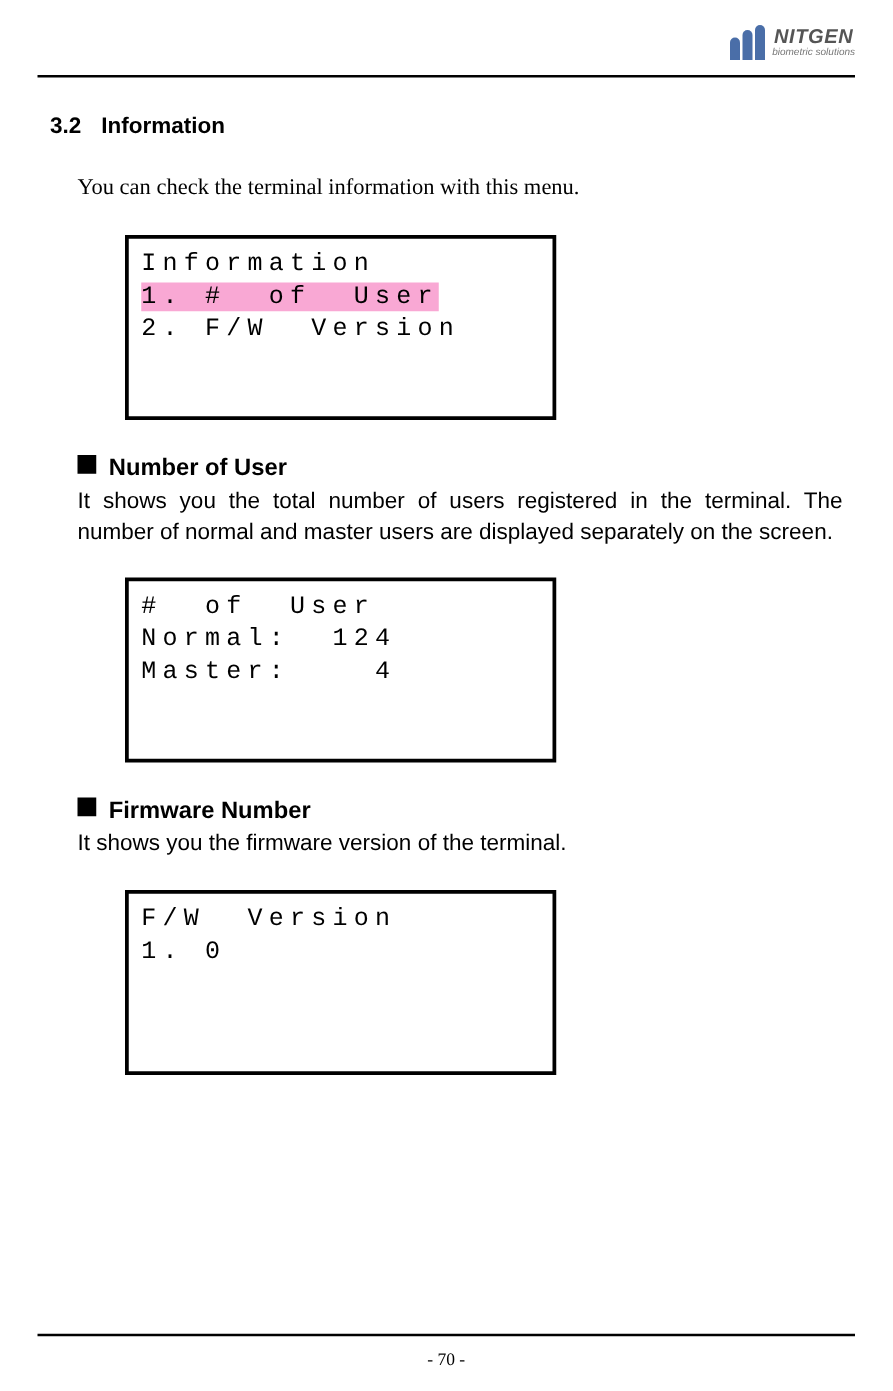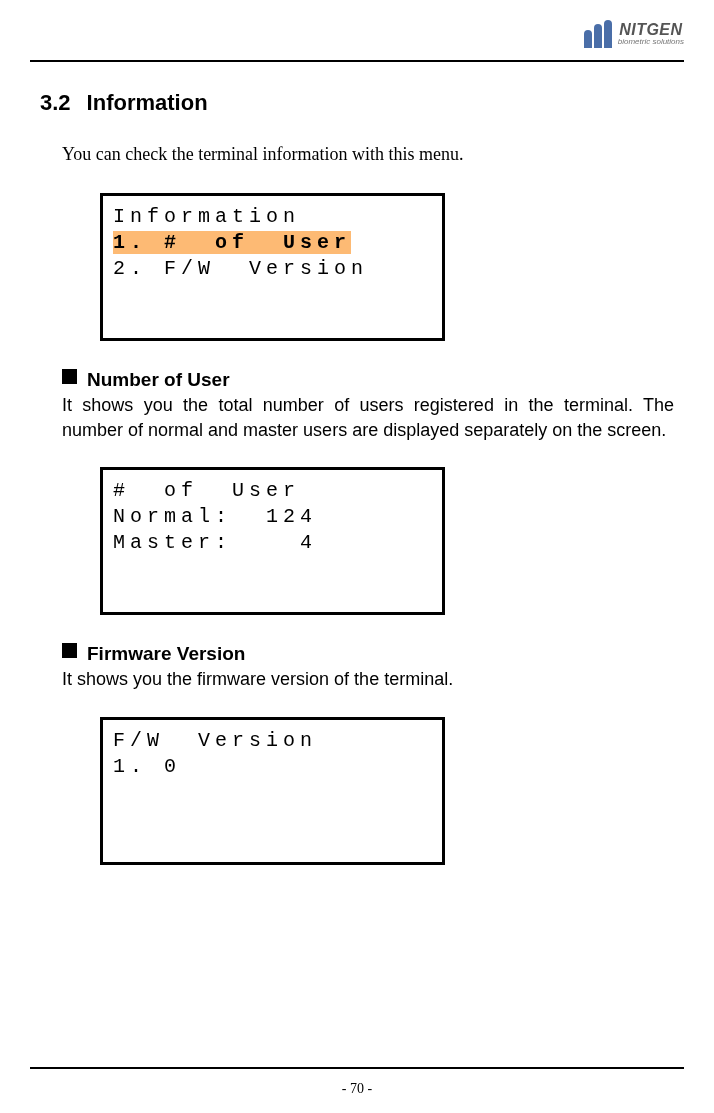--- a/index.html
+++ b/index.html
@@ -57,21 +57,21 @@
     }
     .divider-top {
       border: none;
       border-top: 2px solid black;
       margin: 0 30px;
     }
     .content {
       padding: 28px 40px 0 40px;
     }
     .section-heading {
-      font-size: 22px;
+      font-size: 18px;
       font-weight: bold;
       margin-bottom: 28px;
       display: flex;
       gap: 16px;
       text-align: center;
     }
     .intro-text {
       font-size: 18px;
       margin-left: 22px;
       margin-bottom: 28px;
@@ -86,23 +86,22 @@
       font-family: "Courier New", monospace;
       font-size: 20px;
       letter-spacing: 5px;
       line-height: 1.3;
       min-height: 148px;
     }
     .lcd-line {
       white-space: pre;
     }
     .lcd-highlight {
-      background: #fdba74;
+      background: #f9a8d4;
       display: inline;
-      font-weight: bold;
     }
     .bullet-heading {
       display: flex;
       align-items: flex-start;
       gap: 10px;
       margin-left: 22px;
       margin-bottom: 2px;
     }
     .bullet-square {
       width: 15px;
@@ -180,21 +179,21 @@
   <p class="bullet-desc">It shows you the total number of users registered in the terminal. The number of normal and master users are displayed separately on the screen.</p>
 
   <div class="lcd-box">
     <div class="lcd-line">#  of  User</div>
     <div class="lcd-line">Normal:  124</div>
     <div class="lcd-line">Master:    4</div>
   </div>
 
   <div class="bullet-heading">
     <div class="bullet-square"></div>
-    <span class="bullet-title">Firmware Version</span>
+    <span class="bullet-title">Firmware Number</span>
   </div>
   <p class="bullet-desc">It shows you the firmware version of the terminal.</p>
 
   <div class="lcd-box">
     <div class="lcd-line">F/W  Version</div>
     <div class="lcd-line">1. 0</div>
   </div>
 
 </div>
 

